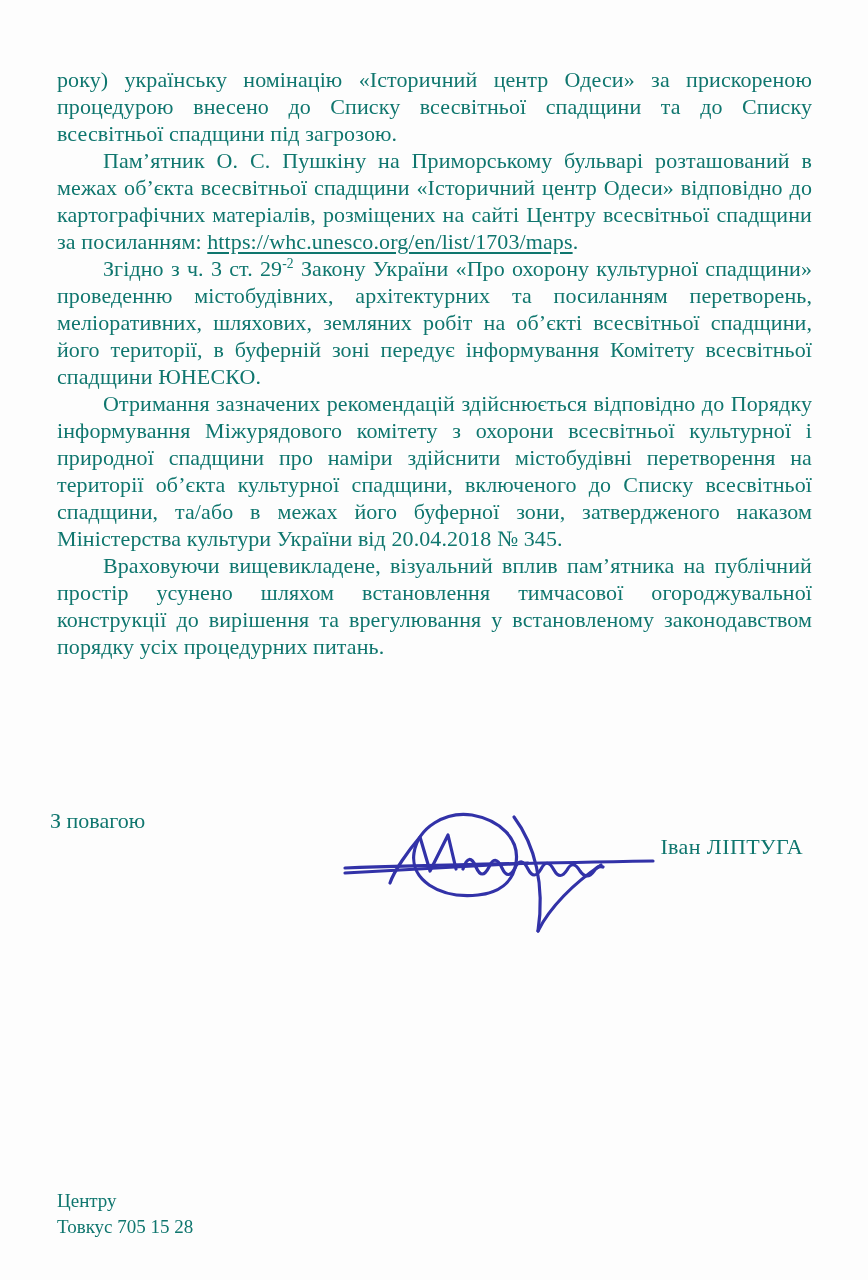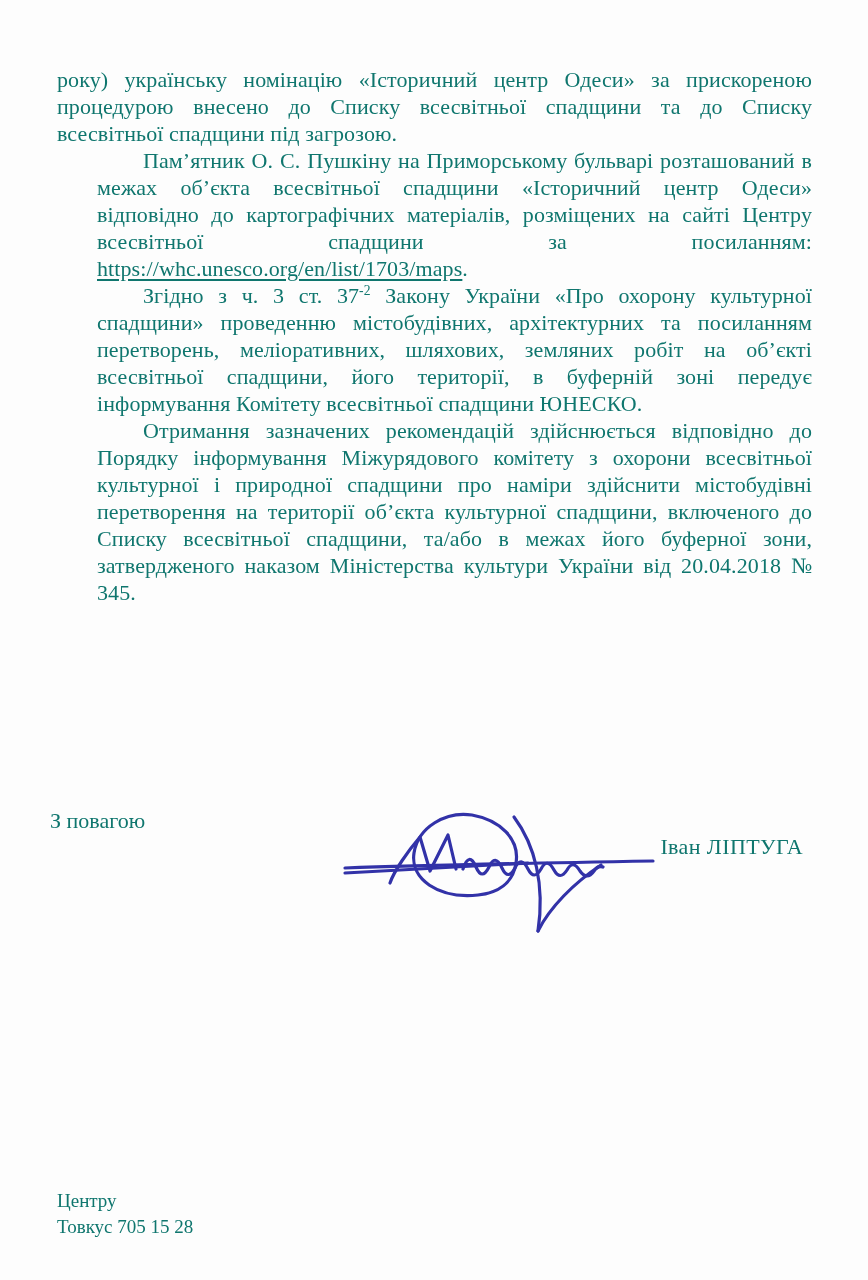--- a/index.html
+++ b/index.html
@@ -22,21 +22,21 @@
     position: absolute;
     left: 57px;
     top: 66px;
     width: 755px;
     font-size: 22px;
     line-height: 27px;
     text-align: justify;
     letter-spacing: 0.1px;
   }
   .para { margin: 0; }
-  .para.indent { text-indent: 46px; margin-left: 40px; }
+  .para.indent { text-indent: 46px; }
   .doc-link {
     color: inherit;
     text-decoration: underline;
     text-underline-offset: 3px;
   }
   sup.ref {
     font-size: 0.62em;
     line-height: 0;
     vertical-align: super;
   }
@@ -74,24 +74,25 @@
 </head>
 <body>
 
 <div class="page">
 
   <div class="body-text">
     <p class="para">року) українську номінацію «Історичний центр Одеси» за прискореною процедурою внесено до Списку всесвітньої спадщини та до Списку всесвітньої спадщини під загрозою.</p>
 
     <p class="para indent"><span>Пам’ятник О. С. Пушкіну на Приморському бульварі розташований в межах об’єкта всесвітньої спадщини «Історичний центр Одеси» відповідно до картографічних матеріалів, розміщених на сайті Центру всесвітньої спадщини за посиланням: </span><span class="doc-link">https://whc.unesco.org/en/list/1703/maps</span><span>.</span></p>
 
-    <p class="para indent"><span>Згідно з ч. 3 ст. 37</span><sup class="ref">-2</sup><span> Закону України «Про охорону культурної спадщини» проведенню містобудівних, архітектурних та посиланням перетворень, меліоративних, шляхових, земляних робіт на об’єкті всесвітньої спадщини, його території, в буферній зоні передує інформування Комітету всесвітньої спадщини ЮНЕСКО.</span></p>
+    <p class="para indent"><span>Згідно з ч. 3 ст. 29</span><sup class="ref">-2</sup><span> Закону України «Про охорону культурної спадщини» проведенню містобудівних, архітектурних та посиланням перетворень, меліоративних, шляхових, земляних робіт на об’єкті всесвітньої спадщини, його території, в буферній зоні передує інформування Комітету всесвітньої спадщини ЮНЕСКО.</span></p>
 
     <p class="para indent">Отримання зазначених рекомендацій здійснюється відповідно до Порядку інформування Міжурядового комітету з охорони всесвітньої культурної і природної спадщини про наміри здійснити містобудівні перетворення на території об’єкта культурної спадщини, включеного до Списку всесвітньої спадщини, та/або в межах його буферної зони, затвердженого наказом Міністерства культури України від 20.04.2018 № 345.</p>
 
+    <p class="para indent">Враховуючи вищевикладене, візуальний вплив пам’ятника на публічний простір усунено шляхом встановлення тимчасової огороджувальної конструкції до вирішення та врегулювання у встановленому законодавством порядку усіх процедурних питань.</p>
   </div>
 
   <div class="sig-block">
     <div class="closing">
       <div>З повагою</div>
     </div>
 
     <svg class="signature-svg" viewBox="0 0 330 145" fill="none" xmlns="http://www.w3.org/2000/svg">
       <g fill="none" stroke="#3232a8" stroke-width="3.2" stroke-linecap="round" stroke-linejoin="round">
 

